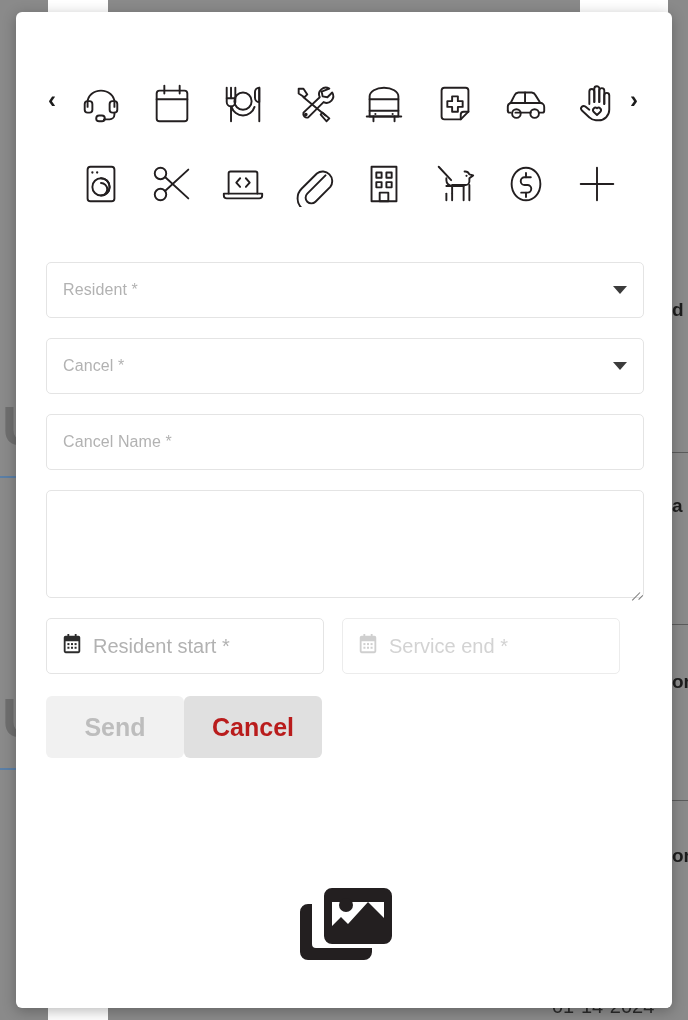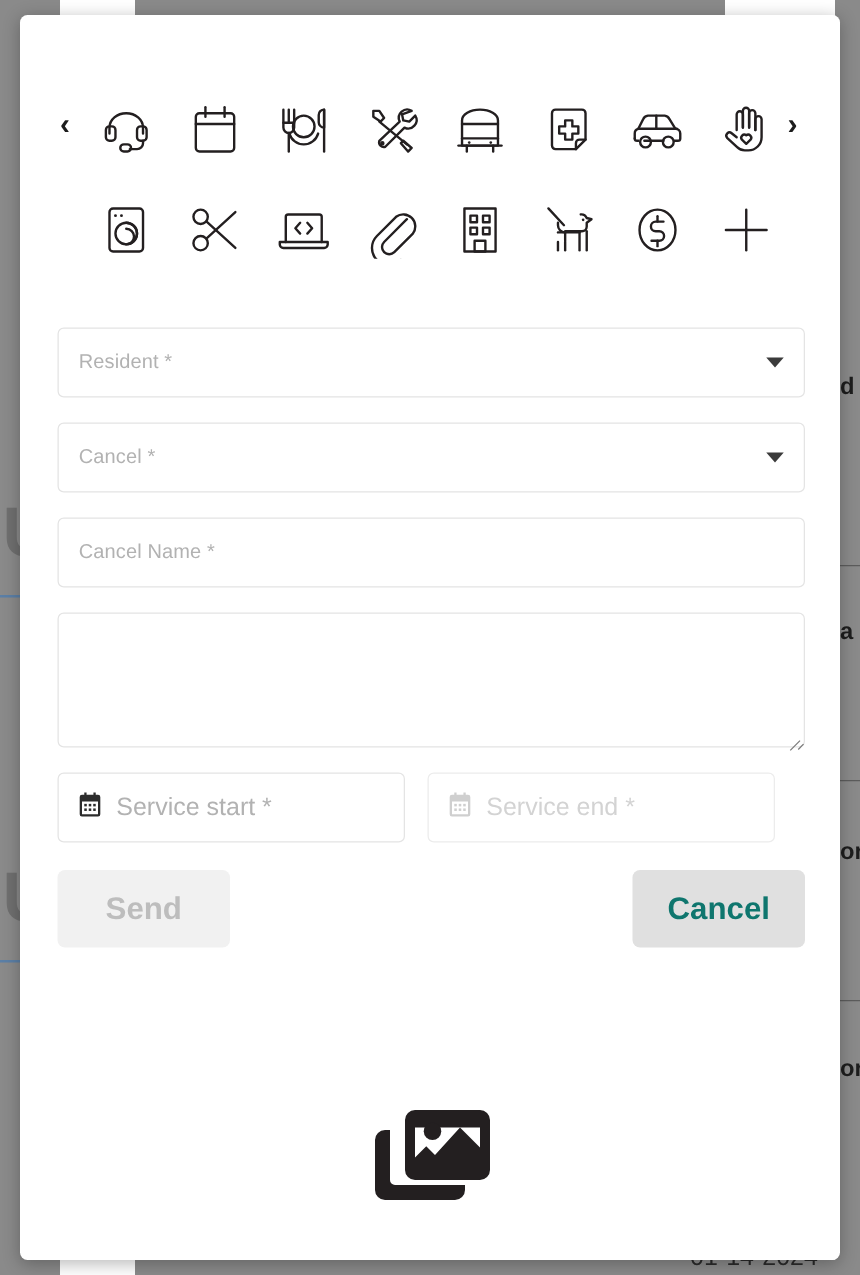--- a/index.html
+++ b/index.html
@@ -239,40 +239,40 @@
     align-items: center;
     justify-content: center;
     gap: 12px;
     cursor: pointer;
   }
   #now-button .date-text { color: #8c8c8c; }
 
   
   #action-row {
     display: flex;
-    justify-content: space-between;
+    justify-content: flex-start;
   }
   .action-button {
     box-sizing: border-box;
     width: 138px;
     height: 62px;
     border: none;
     border-radius: 6px;
     font-size: 25px;
     font-family: "Liberation Sans", sans-serif;
     font-weight: 700;
     cursor: pointer;
   }
   #send-button {
     background: #f1f1f1;
     color: #bdbdbd;
   }
   #cancel-button {
     background: #e0e0e0;
-    color: #0f766e;
+    color: #b91c1c;
   }
 
   
   #gallery-row {
     position: absolute;
     left: 0;
     top: 876px;
     width: 656px;
     display: flex;
     justify-content: center;
@@ -543,21 +543,21 @@
           <svg width="22" height="22" viewBox="0 0 24 24" fill="#2c2c2c">
             <path d="M7 1h2v2h6V1h2v2h2a2 2 0 0 1 2 2v15a2 2 0 0 1-2 2H5a2 2 0 0 1-2-2V5a2 2 0 0 1 2-2h2V1zM5 9v11h14V9H5z"></path>
             <rect x="7" y="11" width="2.2" height="2.2"></rect>
             <rect x="10.9" y="11" width="2.2" height="2.2"></rect>
             <rect x="14.8" y="11" width="2.2" height="2.2"></rect>
             <rect x="7" y="15" width="2.2" height="2.2"></rect>
             <rect x="10.9" y="15" width="2.2" height="2.2"></rect>
             <rect x="14.8" y="15" width="2.2" height="2.2"></rect>
           </svg>
         </span>
-        <span class="date-text">Service start *</span>
+        <span class="date-text">Resident start *</span>
       </div>
 
       <div class="date-field disabled">
         <span>
           <svg width="22" height="22" viewBox="0 0 24 24" fill="#cfcfcf">
             <path d="M7 1h2v2h6V1h2v2h2a2 2 0 0 1 2 2v15a2 2 0 0 1-2 2H5a2 2 0 0 1-2-2V5a2 2 0 0 1 2-2h2V1zM5 9v11h14V9H5z"></path>
             <rect x="7" y="11" width="2.2" height="2.2"></rect>
             <rect x="10.9" y="11" width="2.2" height="2.2"></rect>
             <rect x="14.8" y="11" width="2.2" height="2.2"></rect>
             <rect x="7" y="15" width="2.2" height="2.2"></rect>

